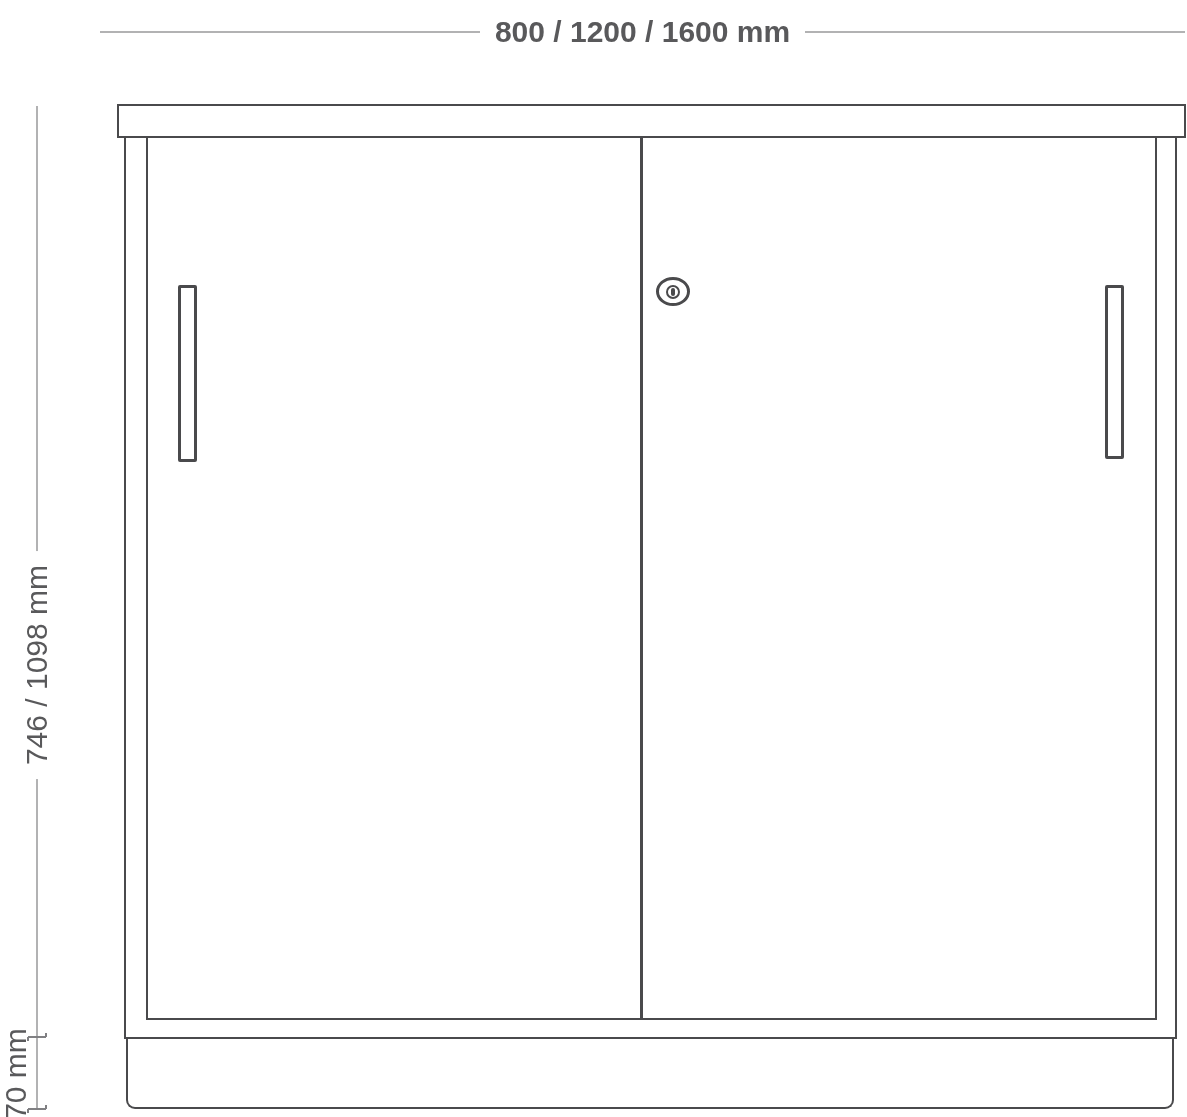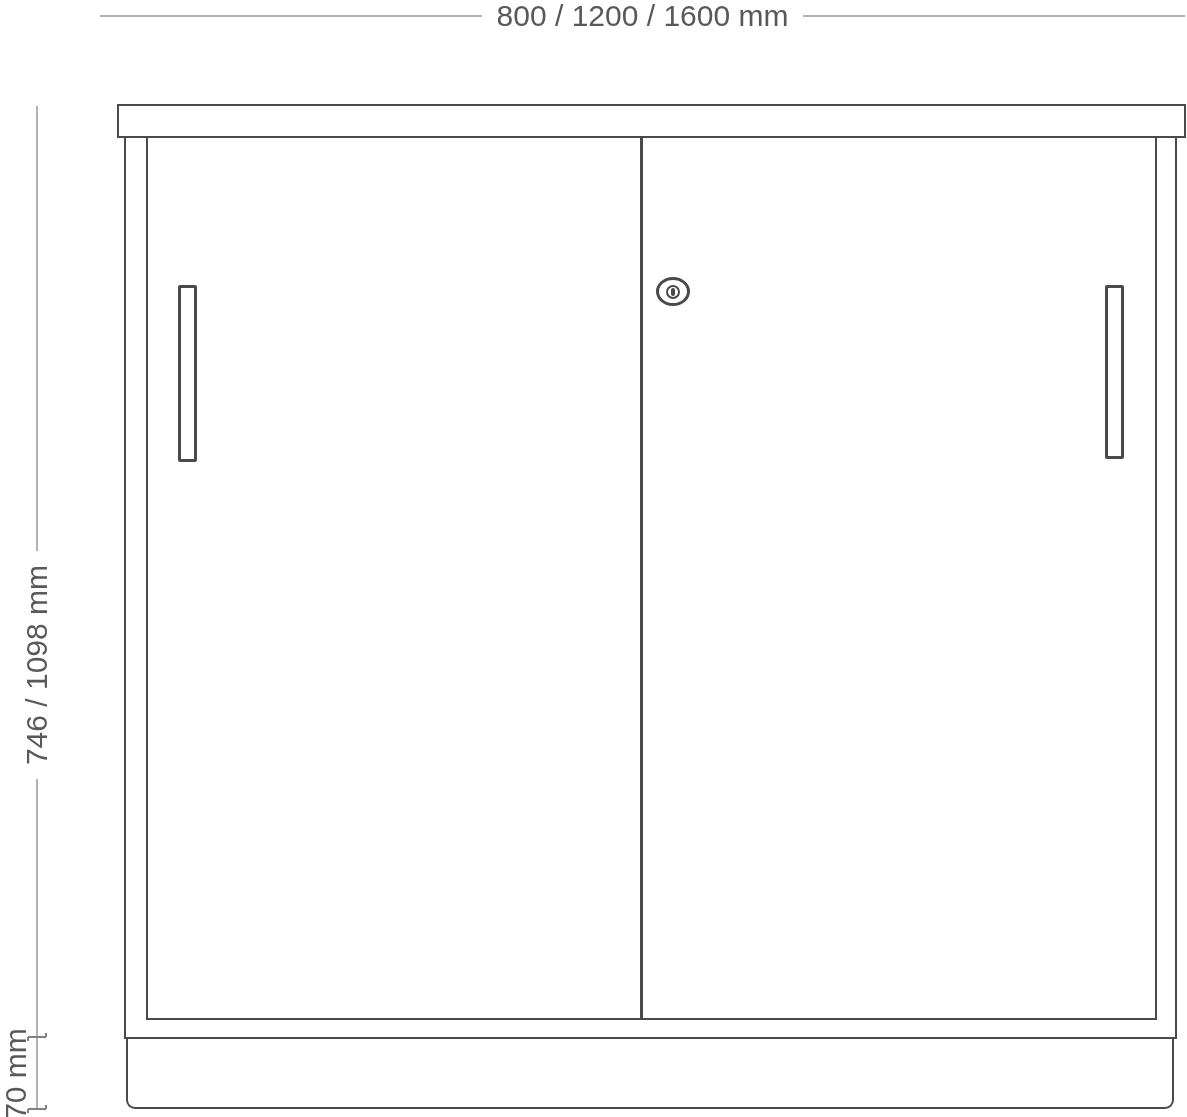--- a/index.html
+++ b/index.html
@@ -18,22 +18,22 @@
     overflow:hidden;
   }
   .dim-label{
     color:var(--label-text);
     font-size:30px;
     line-height:1;
     white-space:nowrap;
   }
   
   .dim-top{
-    position:absolute;left:100px;top:0;width:1085px;height:31px;
-    display:flex;align-items:center;
+    position:absolute;left:100px;top:16px;width:1085px;height:31px;
+    display:flex;align-items:center;font-weight:bold;
   }
   .dim-line-h{flex:1;height:2px;background:var(--dimension-line);}
   .dim-top .dim-label{padding:0 15px;}
   
   .vline{position:absolute;width:2px;background:var(--dimension-line);}
   .vline.main{left:36px;top:106px;height:931px;}
   .vline.plinth-line{left:36px;top:1037px;height:73px;}
   .v-label{
     position:absolute;left:37px;top:665px;
     transform:translate(-50%,-50%) rotate(-90deg);

